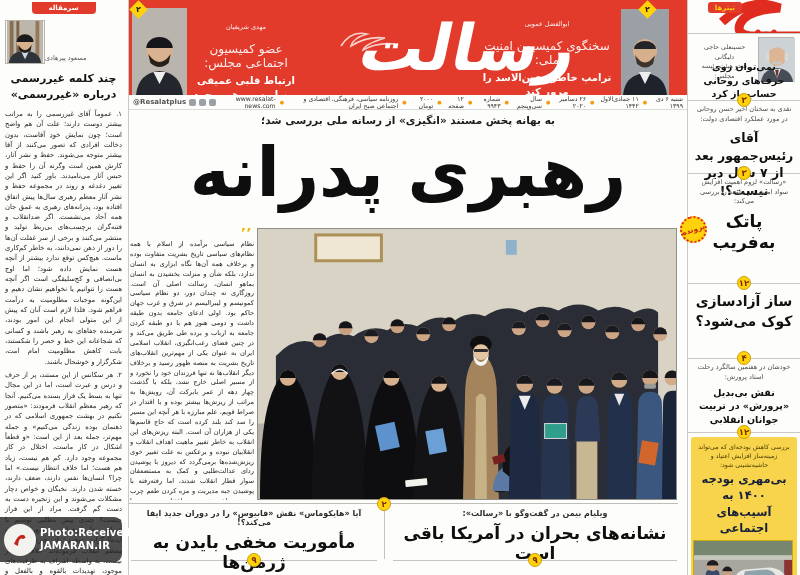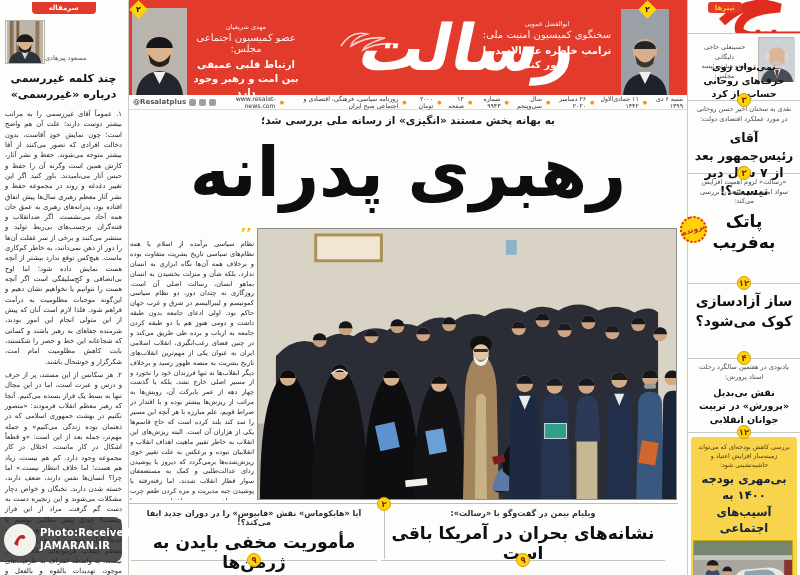--- a/index.html
+++ b/index.html
@@ -36,21 +36,21 @@
              display:flex; align-items:center; justify-content:center; z-index:3; }
   .diamond span { transform:rotate(-45deg); font-size:8px; font-weight:bold; color:#222; }
   .dm-l { left:3px; top:3px; } .dm-r { left:512px; top:3px; }
   .mh-photo { position:absolute; overflow:hidden; }
   .mh-photo.pl { left:3px; top:8px; width:55px; height:87px; }
   .mh-photo.pr { left:492px; top:9px; width:48px; height:86px; }
   .mh-cap { position:absolute; color:#fff; text-align:center; }
   .mh-cap.cl { left:60px; top:23px; width:114px; }
   .mh-cap.cr { left:348px; top:20px; width:140px; }
   .mh-name { font-size:6.5px; opacity:.92; }
-  .mh-role { font-size:10px; opacity:.92; margin-top:1px; }
+  .mh-role { font-size:12px; opacity:.92; margin-top:11px; }
   .mh-quote { font-size:10px; font-weight:bold; margin-top:4px; line-height:1.4; }
   .mh-logo { position:absolute; left:190px; top:0; width:300px; height:92px; text-align:center;
              color:#fff; font-size:64px; font-weight:bold; line-height:96px; transform:skewX(-12deg); }
   .mh-tughra { position:absolute; left:208px; top:26px; opacity:.9; }
 
   .dateline { position:absolute; left:0; top:95px; width:558px; height:15px; border-bottom:1px solid #dcdcd8;
               display:flex; align-items:center; font-size:6.2px; color:#333; padding:0 4px; gap:3px; }
   .dateline .sep { color:#f39c12; font-size:5px; margin:0 1px; }
   .dl-spacer { flex:1; }
   .soc { width:7px; height:7px; border-radius:2px; background:#9aa0a4; flex:0 0 auto; }
@@ -70,21 +70,21 @@
   .lead-photo svg { display:block; width:100%; height:100%; }
 
   .pg { position:absolute; width:14px; height:14px; border-radius:50%; background:#ffd20a; border:1px solid #cf9f08;
         color:#7a2b08; font-size:8.5px; font-weight:bold; display:flex; align-items:center; justify-content:center; z-index:4; }
 
   .bottom-rule { position:absolute; left:0; top:503px; width:549px; height:1px; background:#bdbdb9; }
   .pg-lead { left:248px; top:497px; }
   .bottom-row { position:absolute; left:0; top:505px; width:549px; height:62px; }
   .b-vdiv { position:absolute; left:255px; top:4px; width:1px; height:50px; background:#c4c4c0; }
   .b-block { position:absolute; top:0; height:56px; border-bottom:1px solid #c4c4c0; text-align:center; }
-  .b-right { left:252px; width:284px; }
+  .b-right { left:264px; width:284px; }
   .b-left  { left:2px;  width:246px; }
   .b-kick { font-size:8px; font-weight:bold; color:#2e2e2e; margin-top:4px; }
   .b-head { font-size:17px; font-weight:bold; color:#0f0f0f; margin-top:5px; letter-spacing:-.3px; }
   .b-block .pg { bottom:-7px; left:50%; margin-left:-7px; top:auto; }
 
   
   .sidebar { position:absolute; left:688px; top:0; width:112px; height:575px; }
   .sb-header { position:relative; height:34px; border-bottom:1px solid #c9c9c5; overflow:hidden; }
   .sb-tab { position:absolute; right:58px; top:2px; background:#e23a2b; color:#ffd20a; font-size:7px; font-weight:bold;
             padding:1.5px 7px; border-radius:3px; z-index:2; }
@@ -408,21 +408,21 @@
       <div class="sb-head">پاتک به‌فریب</div>
       <div class="pg">۱۲</div>
     </div>
 
     <div class="sb-item it4">
       <div class="sb-head">ساز آزادسازی کوک می‌شود؟</div>
       <div class="pg">۴</div>
     </div>
 
     <div class="sb-item it5">
-      <div class="sb-kicker">یادبودی در هفتمین سالگرد رحلت استاد پرورش:</div>
+      <div class="sb-kicker">خودشان در هفتمین سالگرد رحلت استاد پرورش:</div>
       <div class="sb-head">نقش بی‌بدیل «پرورش» در تربیت جوانان انقلابی</div>
       <div class="pg">۱۲</div>
     </div>
 
     <div class="ybox-wrap">
       <div class="ybox">
         <div class="sb-kicker">بررسی کاهش بودجه‌ای که می‌تواند زمینه‌ساز افزایش اعتیاد و حاشیه‌نشینی شود:</div>
         <div class="sb-head">بی‌مهری بودجه ۱۴۰۰ به آسیب‌های اجتماعی</div>
         <div class="ybox-photo">
           <svg viewBox="0 0 100 74" preserveAspectRatio="none">

